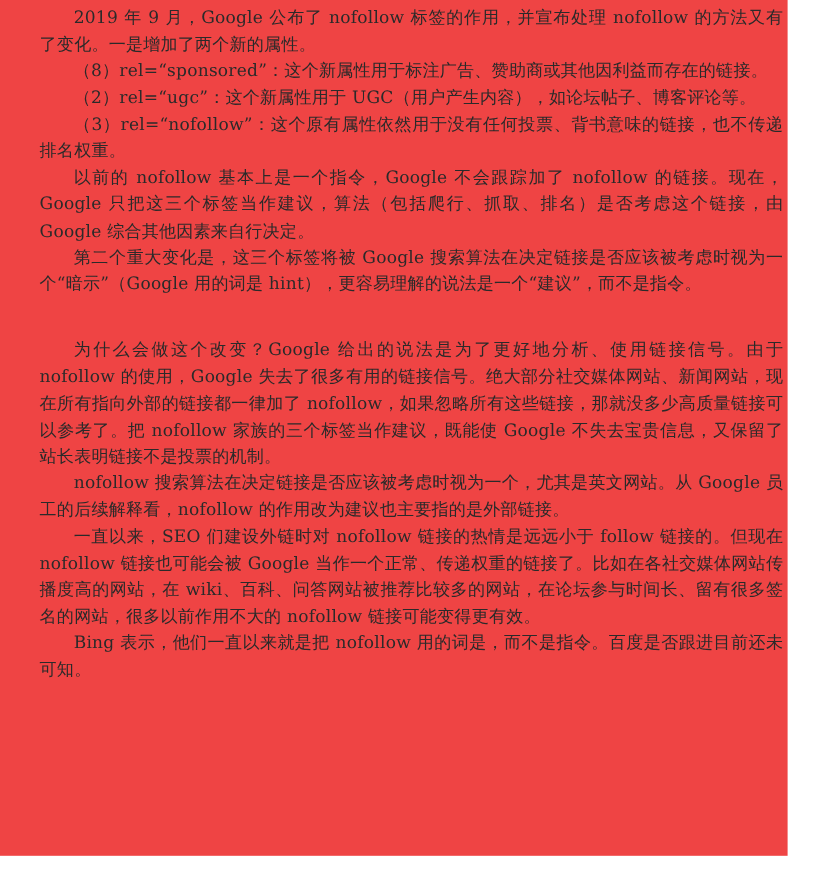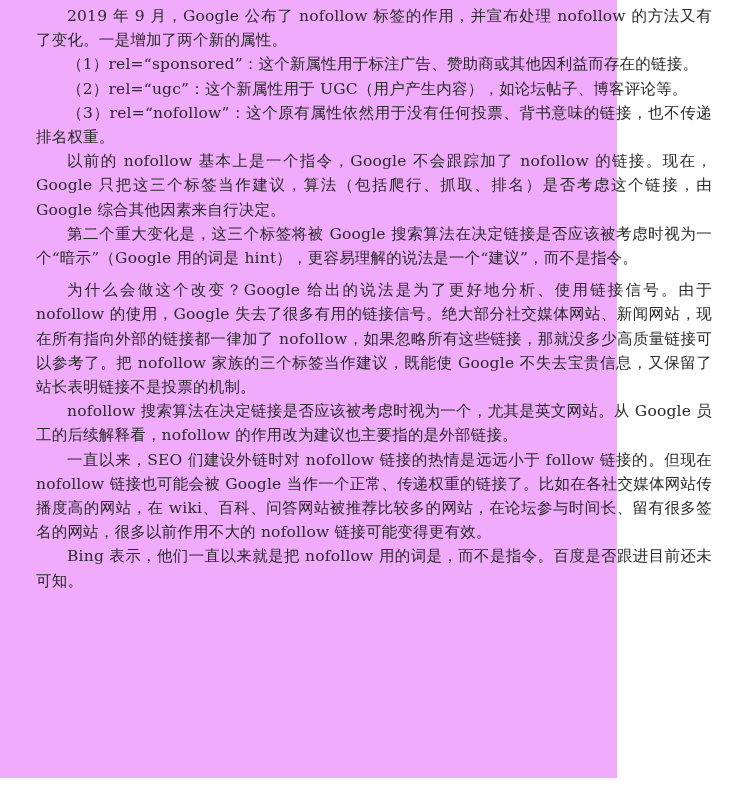--- a/index.html
+++ b/index.html
@@ -2,41 +2,41 @@
 <html><head>
 <meta charset="utf-8">
 <style>
   html, body { margin: 0; padding: 0; }
   body {
     width: 750px; height: 800px; background: #ffffff; overflow: hidden;
     font-family: "DejaVu Serif", "Liberation Serif", serif;
     color: #2a2a2a;
   }
   .page {
-    position: relative; width: 617px; height: 800px;
-    background: #f0abfc;
+    position: relative; width: 716px; height: 800px;
+    background: #ef4444;
   }
   .content {
     position: absolute; left: 36px; top: 4px; width: 676px;
     font-size: 15.5px; line-height: 24.2px; letter-spacing: 0.2px;
     text-align: justify;
   }
   .content p { margin: 0; text-indent: 2em; }
-  .content p.gap { margin-top: 8px; }
+  .content p.gap { margin-top: 36px; }
   .bottom-fade {
     position: absolute; left: 0; top: 778px; width: 750px; height: 22px; background: #ffffff;
   }
 </style>
 </head>
 <body>
 
 <div class="page">
   <div class="content">
     <p>2019 年 9 月，Google 公布了 nofollow 标签的作用，并宣布处理 nofollow 的方法又有了变化。一是增加了两个新的属性。</p>
-    <p>（1）rel=“sponsored”：这个新属性用于标注广告、赞助商或其他因利益而存在的链接。</p>
+    <p>（8）rel=“sponsored”：这个新属性用于标注广告、赞助商或其他因利益而存在的链接。</p>
     <p>（2）rel=“ugc”：这个新属性用于 UGC（用户产生内容），如论坛帖子、博客评论等。</p>
     <p>（3）rel=“nofollow”：这个原有属性依然用于没有任何投票、背书意味的链接，也不传递排名权重。</p>
     <p>以前的 nofollow 基本上是一个指令，Google 不会跟踪加了 nofollow 的链接。现在，Google 只把这三个标签当作建议，算法（包括爬行、抓取、排名）是否考虑这个链接，由 Google 综合其他因素来自行决定。</p>
     <p>第二个重大变化是，这三个标签将被 Google 搜索算法在决定链接是否应该被考虑时视为一个“暗示”（Google 用的词是 hint），更容易理解的说法是一个“建议”，而不是指令。</p>
     <p class="gap">为什么会做这个改变？Google 给出的说法是为了更好地分析、使用链接信号。由于 nofollow 的使用，Google 失去了很多有用的链接信号。绝大部分社交媒体网站、新闻网站，现在所有指向外部的链接都一律加了 nofollow，如果忽略所有这些链接，那就没多少高质量链接可以参考了。把 nofollow 家族的三个标签当作建议，既能使 Google 不失去宝贵信息，又保留了站长表明链接不是投票的机制。</p>
     <p>nofollow 搜索算法在决定链接是否应该被考虑时视为一个，尤其是英文网站。从 Google 员工的后续解释看，nofollow 的作用改为建议也主要指的是外部链接。</p>
     <p>一直以来，SEO 们建设外链时对 nofollow 链接的热情是远远小于 follow 链接的。但现在 nofollow 链接也可能会被 Google 当作一个正常、传递权重的链接了。比如在各社交媒体网站传播度高的网站，在 wiki、百科、问答网站被推荐比较多的网站，在论坛参与时间长、留有很多签名的网站，很多以前作用不大的 nofollow 链接可能变得更有效。</p>
     <p>Bing 表示，他们一直以来就是把 nofollow 用的词是，而不是指令。百度是否跟进目前还未可知。</p>
   </div>
   <div class="bottom-fade"></div>

